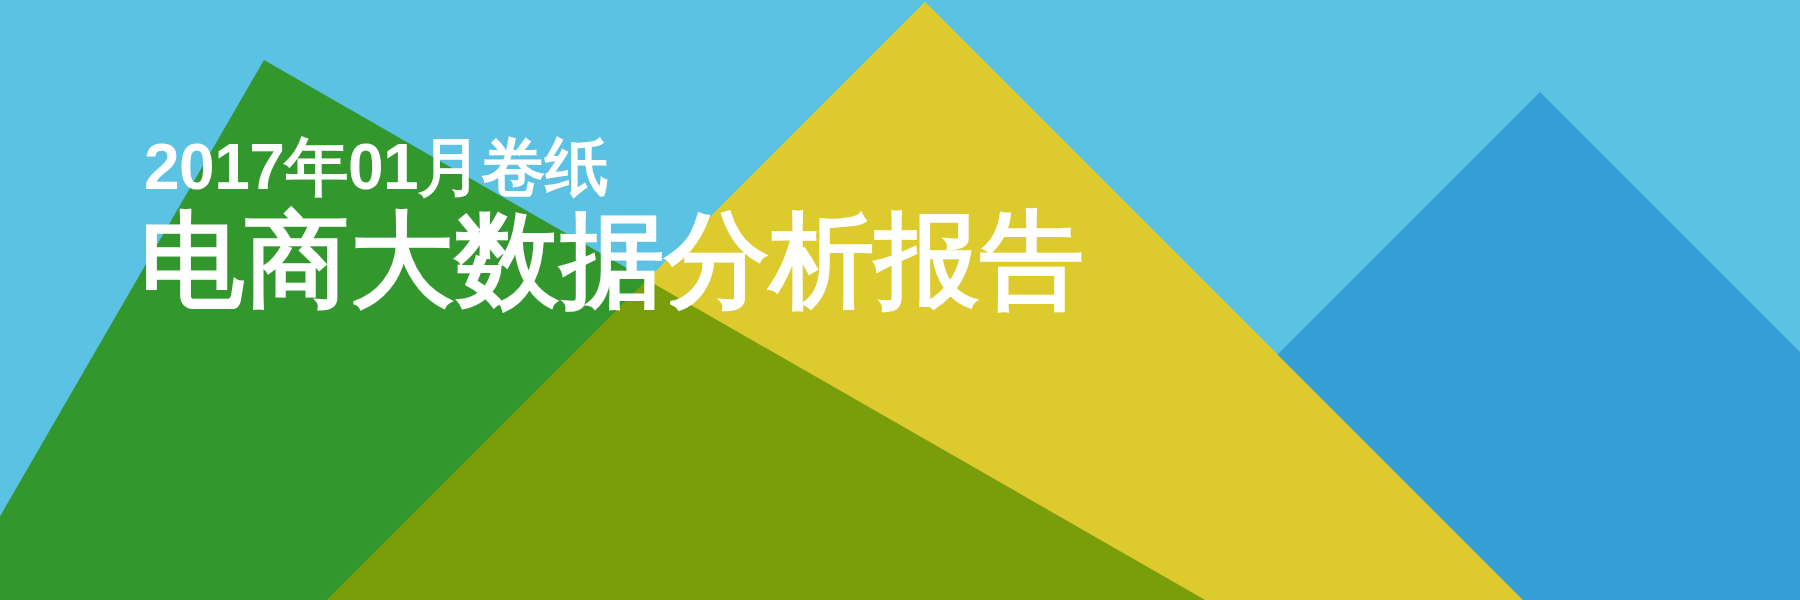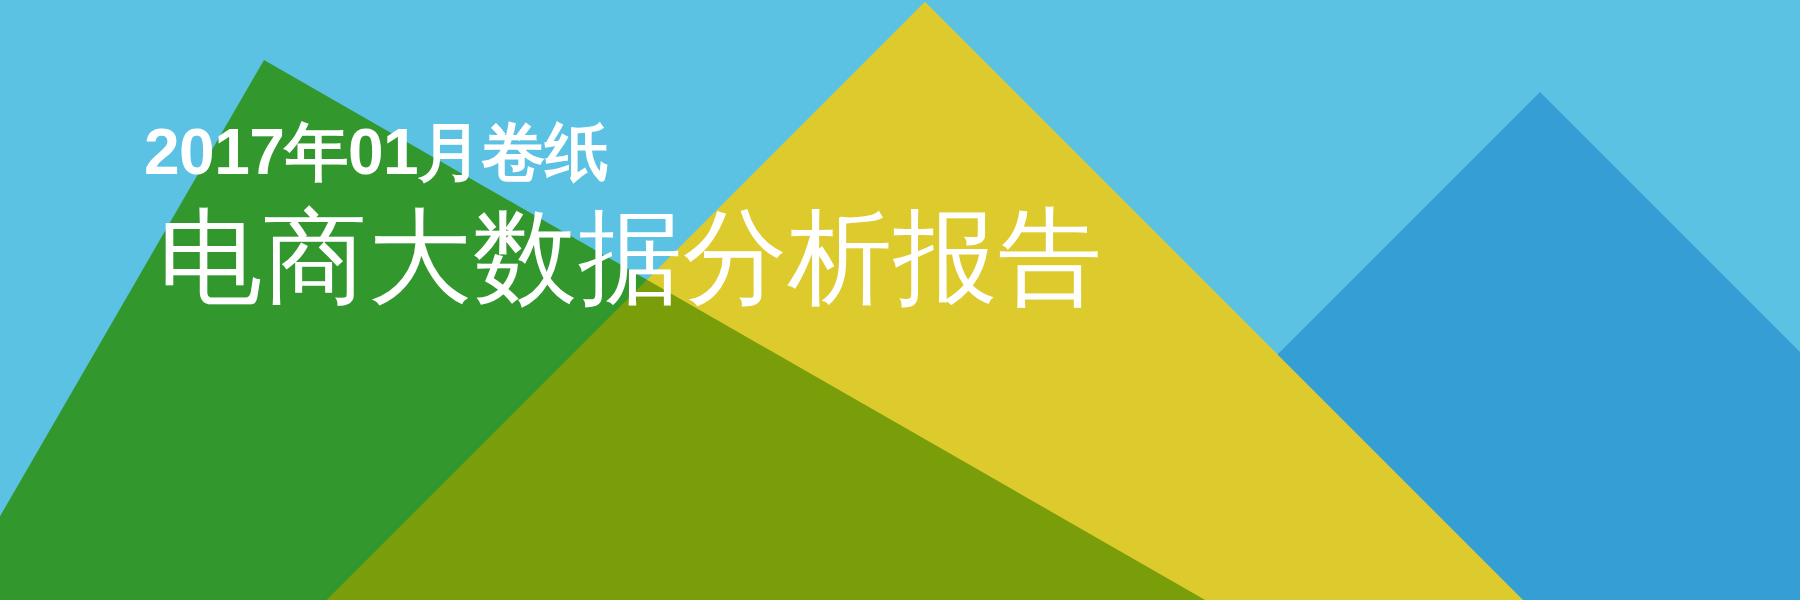--- a/index.html
+++ b/index.html
@@ -34,42 +34,42 @@
 
   .shape svg { display: block; }
 
   
   .blend-multiply { mix-blend-mode: multiply; }
 
   
   .title-block {
     position: absolute;
     left: 140px;
-    top: 120px;
+    top: 135px;
     z-index: 10;
   }
 
   .title-line1 {
     font-size: 64px;
     font-weight: 700;
     line-height: 1.02;
     color: #ffffff;
     letter-spacing: -0.5px;
     white-space: nowrap;
     margin: 0 0 6px 4px;
   }
 
   .title-line2 {
     font-size: 104px;
-    font-weight: 400;
+    font-weight: 700;
     line-height: 1.05;
     color: #ffffff;
     letter-spacing: 1px;
     white-space: nowrap;
-    margin: 18px;
+    margin: 0;
   }
 </style>
 </head>
 <body>
 
 <div id="slide">
 
   <div class="bg-base" style="background:#5BC2E3;"></div>
 
   <div class="shape">

